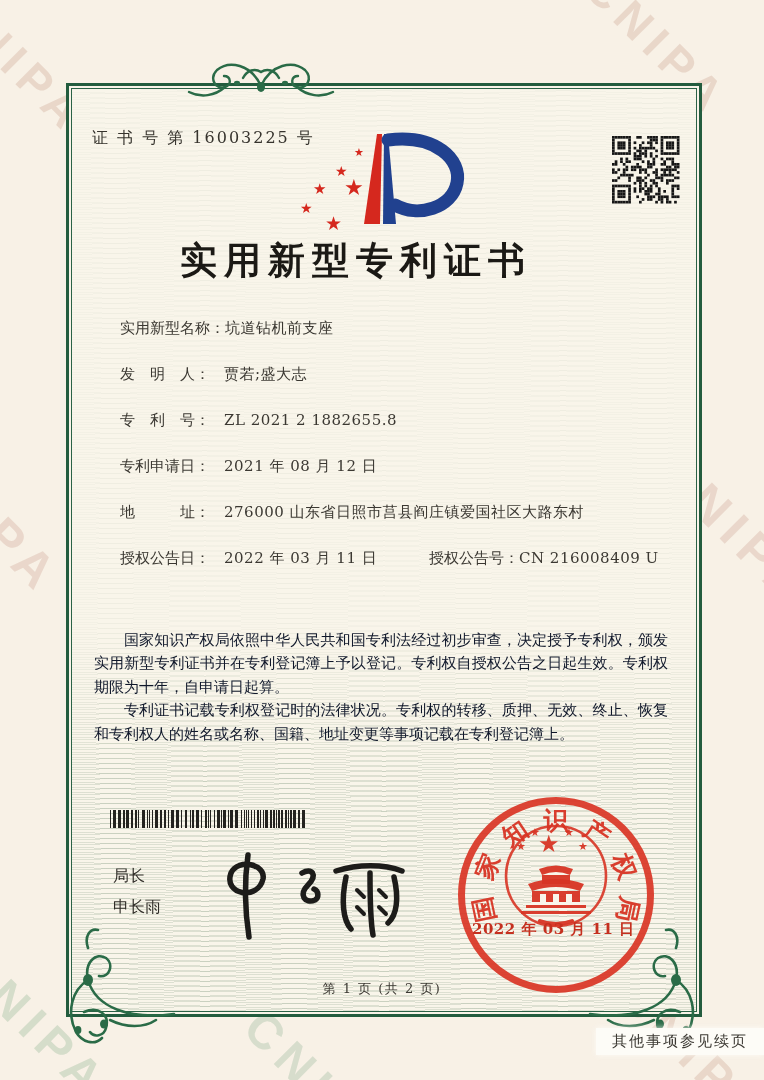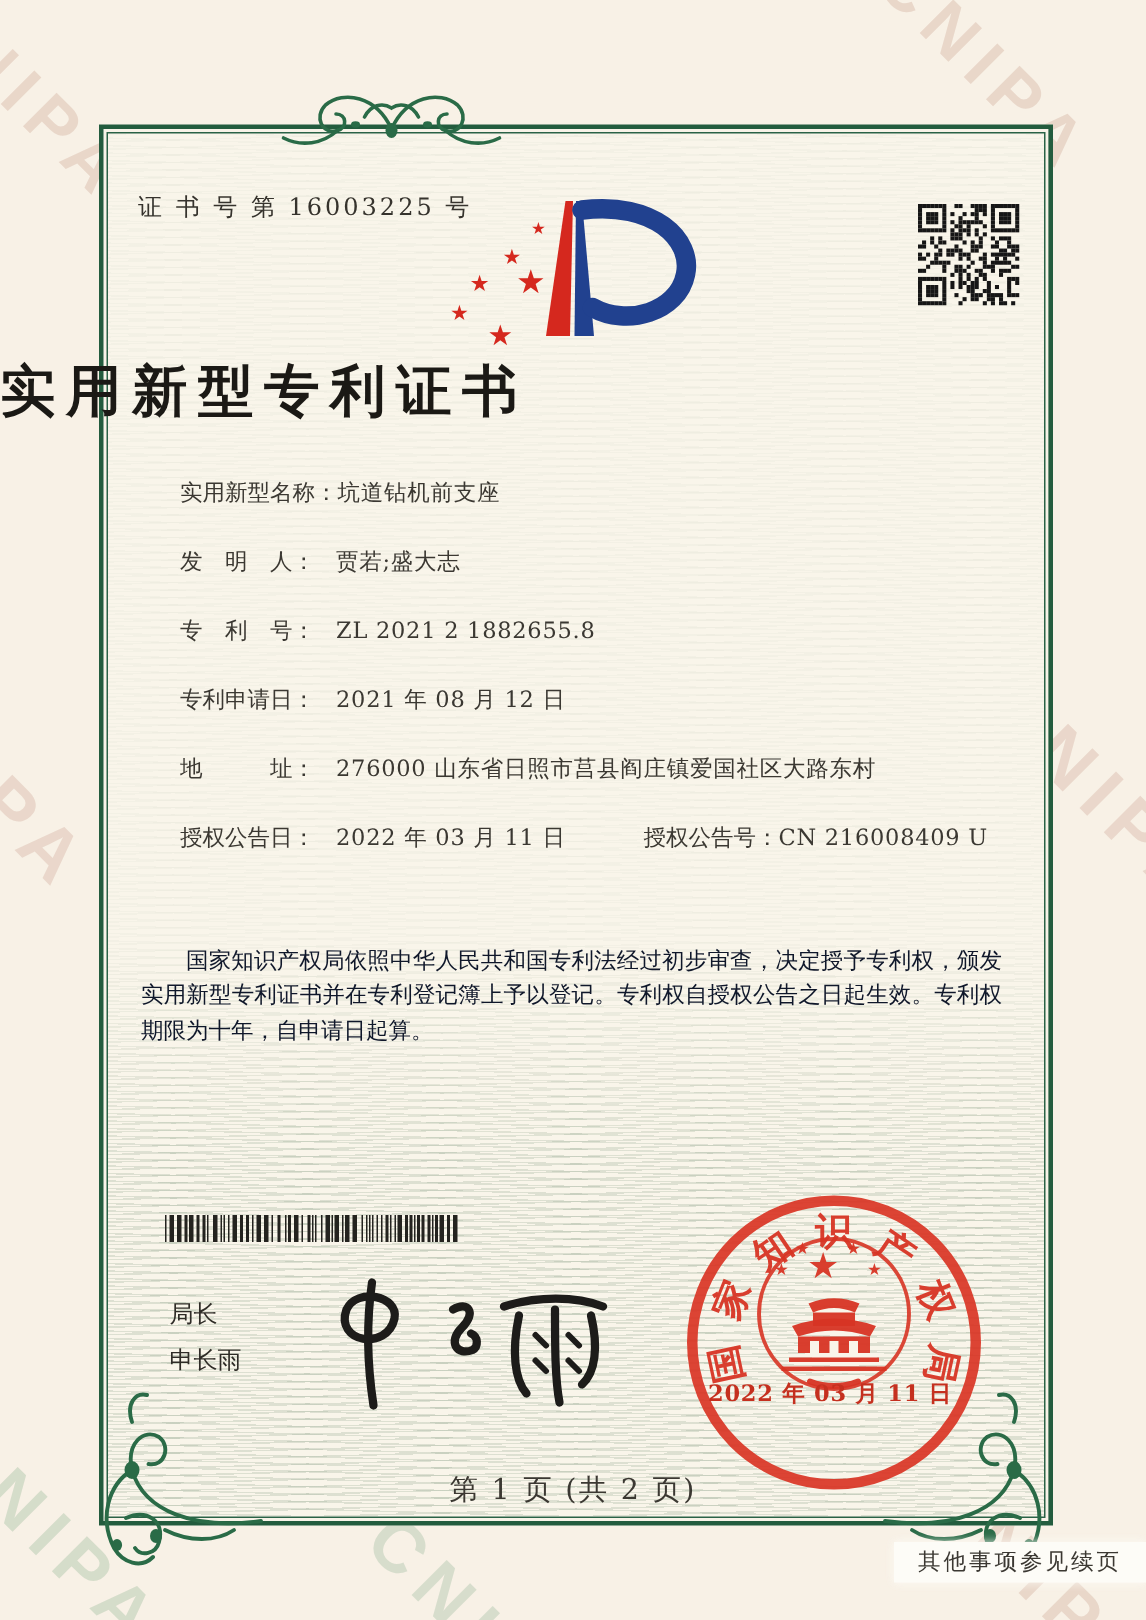--- a/index.html
+++ b/index.html
@@ -31,21 +31,21 @@
     -webkit-mask-image:linear-gradient(to bottom, rgba(0,0,0,.18) 0 58%, rgba(0,0,0,.95) 74%);
     mask-image:linear-gradient(to bottom, rgba(0,0,0,.18) 0 58%, rgba(0,0,0,.95) 74%);
   }
   
   .orn{z-index:3;}
   .orn svg{display:block;}
   
   .content{z-index:4;color:#3b3832;}
   #cert-no{left:92px;top:128px;font-size:16px;letter-spacing:2px;color:#36332d;}
   #title{
-    left:0;top:236px;width:712px;text-align:left;
+    left:0;top:236px;width:712px;text-align:center;
     font-size:37px;font-weight:bold;letter-spacing:7px;color:#1b1915;
   }
   #fields{left:107px;top:318px;width:560px;}
   .frow{position:relative;height:20px;line-height:20px;margin-bottom:26px;font-size:15px;white-space:nowrap;}
   .flabel{display:inline-block;min-width:104px;margin-left:13px;}
   .fvalue{letter-spacing:.5px;}
   .gpair2{position:absolute;left:322px;top:0;}
   #body-text{
     left:94px;top:629px;width:574px;font-size:15px;line-height:23.4px;
     text-align:justify;color:#0f172a;
@@ -67,21 +67,21 @@
     position:absolute;left:50%;top:50%;width:26px;margin-left:-13px;margin-top:-14px;
     font-size:25px;font-weight:bold;color:rgba(215,52,36,.95);text-align:center;line-height:26px;
   }
   #emblem{left:504px;top:824px;width:104px;height:104px;z-index:5;}
   #emblem .star{position:absolute;color:rgba(215,52,36,.95);font-family:"DejaVu Sans",sans-serif;line-height:1;}
   #seal-date{
     left:472px;top:920px;width:170px;z-index:6;font-size:15px;font-weight:bold;
     color:#c5301f;letter-spacing:.5px;white-space:nowrap;
   }
   
-  #page-indicator{left:0;top:980px;width:764px;text-align:center;font-size:19px;letter-spacing:1.5px;color:#3b3832;z-index:4;}
+  #page-indicator{left:0;top:980px;width:764px;text-align:center;font-size:13px;letter-spacing:1.5px;color:#3b3832;z-index:4;}
   #cont-note{
     left:0;top:1028px;width:764px;text-align:right;z-index:4;
   }
   #cont-note span{
     display:inline-block;background:#fdfcf7;padding:4px 16px;font-size:15px;
     letter-spacing:2px;color:#3b3832;box-shadow:0 0 6px rgba(253,252,247,.9);
   }
 </style>
 </head>
 <body>
@@ -491,20 +491,21 @@
       <span class="flabel">授权公告日：</span><span class="fvalue">2022 年 03 月 11 日</span>
     </span>
     <span class="gpair2">
       <span>授权公告号：</span><span class="fvalue">CN 216008409 U</span>
     </span>
   </div>
 </div>
 
 <div class="abs content" id="body-text">
   <p>国家知识产权局依照中华人民共和国专利法经过初步审查，决定授予专利权，颁发实用新型专利证书并在专利登记簿上予以登记。专利权自授权公告之日起生效。专利权期限为十年，自申请日起算。</p>
+  <p>专利证书记载专利权登记时的法律状况。专利权的转移、质押、无效、终止、恢复和专利权人的姓名或名称、国籍、地址变更等事项记载在专利登记簿上。</p>
 </div>
 
 <div class="abs content" id="barcode"><svg width="196" height="18" viewBox="0 0 196 18">
       <rect x="0" y="0" width="1" height="18" fill="#24231f"></rect>
       <rect x="3" y="0" width="3" height="18" fill="#24231f"></rect>
       <rect x="8" y="0" width="3" height="18" fill="#24231f"></rect>
       <rect x="13" y="0" width="2" height="18" fill="#24231f"></rect>
       <rect x="16" y="0" width="3" height="18" fill="#24231f"></rect>
       <rect x="21" y="0" width="2" height="18" fill="#24231f"></rect>
       <rect x="25" y="0" width="2" height="18" fill="#24231f"></rect>

